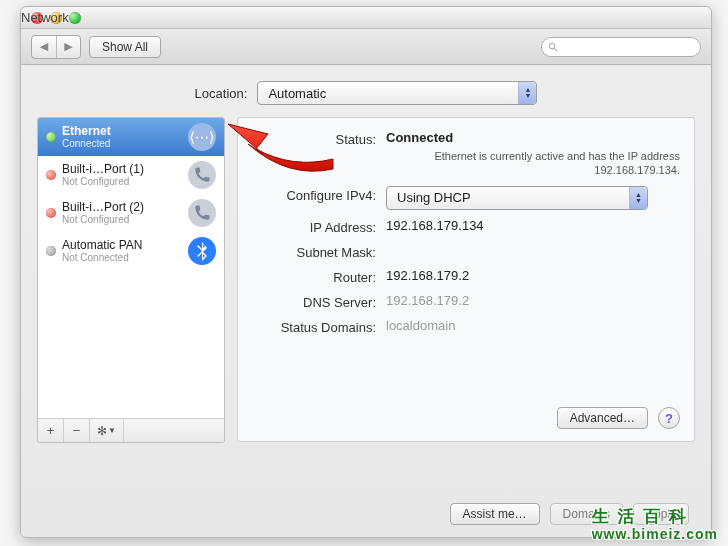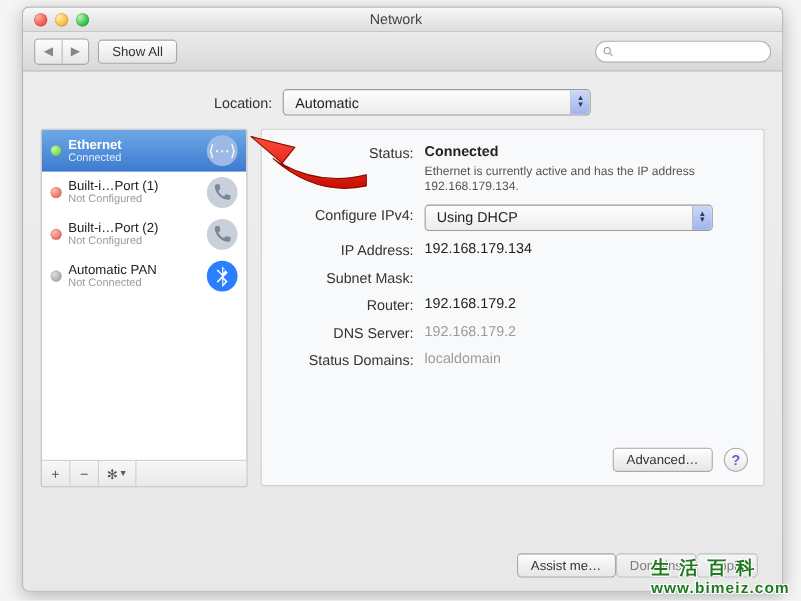--- a/index.html
+++ b/index.html
@@ -9,21 +9,21 @@
             background: linear-gradient(#eeeeee,#e8e8e8); border: 1px solid #b6b6b6; border-radius: 6px;
             box-shadow: 0 4px 16px rgba(0,0,0,.25); }
 
   .titlebar { height: 22px; background: linear-gradient(#f7f7f7,#dedede); border-bottom: 1px solid #c0c0c0;
               border-radius: 6px 6px 0 0; position: relative; display: flex; align-items: center; }
   .traffic { display: flex; gap: 7px; padding-left: 10px; }
   .tl { width: 12px; height: 12px; border-radius: 50%; box-shadow: inset 0 0 1px rgba(0,0,0,.5); }
   .tl.red { background: radial-gradient(circle at 30% 30%, #ffb3ab, #fc5753 60%, #d43b34); }
   .tl.yel { background: radial-gradient(circle at 30% 30%, #fff0b3, #fdbc40 60%, #d6951a); }
   .tl.grn { background: radial-gradient(circle at 30% 30%, #c6f0b3, #33c748 60%, #1f9e2e); }
-  .title { position: absolute; left: 0; right: 12px; text-align: center; font-size: 13px; color: #444; pointer-events: none; }
+  .title { position: absolute; left: 0; right: 12px; font-size: 13px; color: #444; pointer-events: none; }
 
   .toolbar { height: 36px; background: linear-gradient(#ebebeb,#d9d9d9); border-bottom: 1px solid #b5b5b5;
              display: flex; align-items: center; padding: 0 10px; gap: 8px; }
   .nav { display: flex; border: 1px solid #a8a8a8; border-radius: 4px; overflow: hidden; background: linear-gradient(#fdfdfd,#e6e6e6); }
   .nav div { width: 24px; height: 22px; display: flex; align-items: center; justify-content: center; font-size: 11px; color: #888; }
   .nav div + div { border-left: 1px solid #bbb; }
   .aqua-btn { height: 22px; padding: 0 12px; border: 1px solid #a8a8a8; border-radius: 4px;
               background: linear-gradient(#fdfdfd,#e6e6e6); font-size: 12px; color: #333;
               box-shadow: 0 1px 0 #fff inset; display: inline-flex; align-items: center; cursor: default; }
   .spacer { flex: 1; }
@@ -73,21 +73,21 @@
   .kv .v { flex: 1; font-size: 13px; color: #222; }
   .kv .v.strong { font-weight: bold; }
   .kv .v.small { font-size: 11px; color: #555; line-height: 1.3; }
   .kv .v.dim { color: #9b9b9b; }
   .kv .popup { width: 262px; }
   .detail .bottom { position: absolute; right: 14px; bottom: 12px; display: flex; gap: 10px; align-items: flex-start; }
   .help { width: 22px; height: 22px; border-radius: 50%; border: 1px solid #a8a8a8;
           background: linear-gradient(#fff,#e8e8e8); color:#6a5acb; font-weight:bold; font-size:13px;
           display:flex; align-items:center; justify-content:center; }
 
-  .footer { position: absolute; right: 22px; bottom: 12px; display: flex; gap: 0; }
+  .footer { position: absolute; right: 22px; bottom: 12px; display: flex; gap: 10px; }
 
   .overlay-arrow { position:absolute; left: 218px; top: 104px; pointer-events:none; }
 
   .watermark { position:absolute; right:10px; bottom:4px; font-size:17px; font-weight:bold;
                color:#1f7a1f; text-shadow: 1px 1px 0 #fff, -1px -1px 0 #fff, 1px -1px 0 #fff, -1px 1px 0 #fff;
                line-height:1.1; letter-spacing:2px; }
   .watermark .url{ font-size:14px; letter-spacing:1px; }
 </style>
 </head>
 <body>
@@ -191,21 +191,21 @@
             <span style="font-size:8px;margin-left:1px;">▼</span>
         </div>
       </div>
     </div>
 
     <div class="detail">
       <div class="kv">
         <div class="k">Status:</div>
         <div class="v strong">Connected</div>
       </div>
-      <div class="kv" style="margin-top:-6px; ">
+      <div class="kv" style="margin-top:-6px; text-align:right;">
         <div class="k"></div>
         <div class="v small">Ethernet is currently active and has the IP address 192.168.179.134.</div>
       </div>
 
       <div class="kv">
         <div class="k">Configure IPv4:</div>
         <div class="v">
           <div class="popup">
             <span>Using DHCP</span>
             <div class="arrows">

